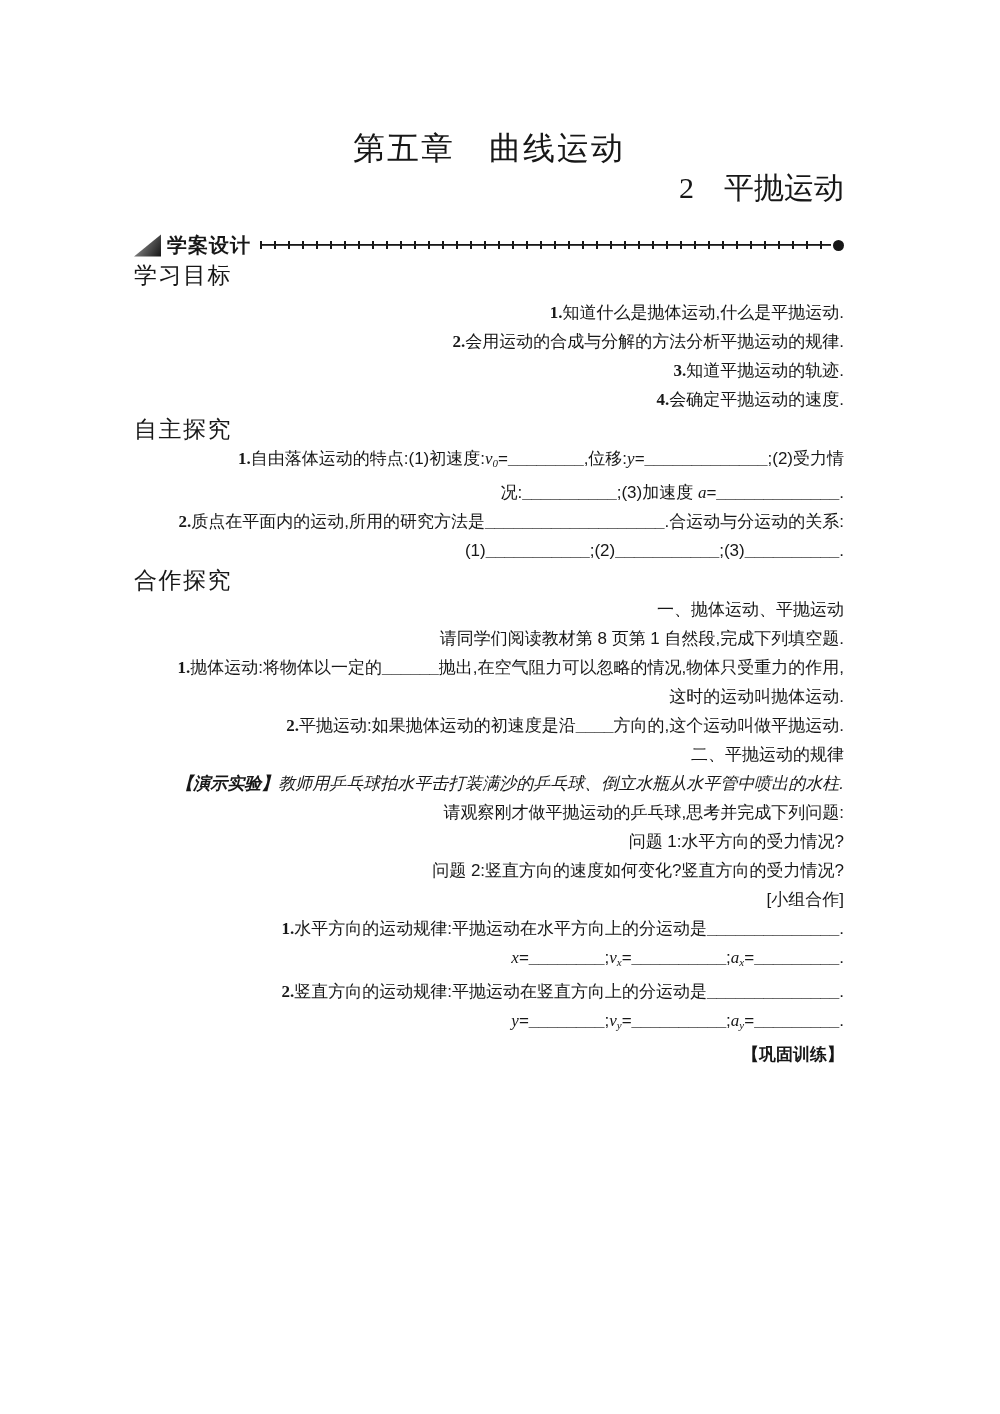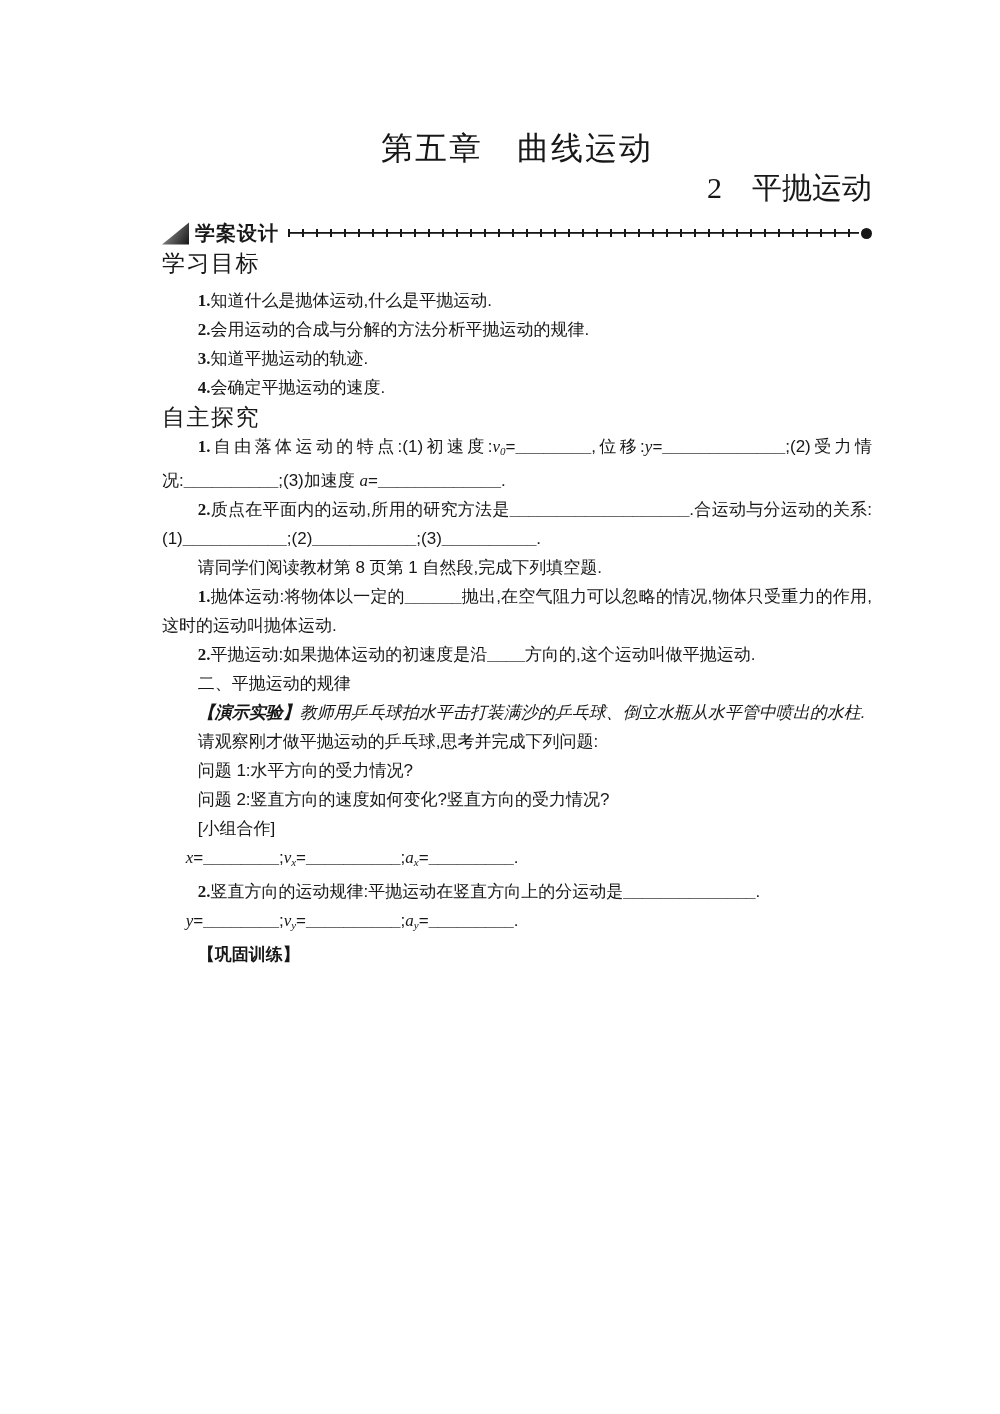--- a/index.html
+++ b/index.html
@@ -1,45 +1,45 @@
 <!DOCTYPE html>
 <html><head>
 <meta charset="utf-8">
 <style>
   html,body{margin:0;padding:0;}
   body{
     width:1000px;height:1414px;background:#ffffff;color:#171717;
     font-family:"Liberation Sans","DejaVu Sans",sans-serif;
     position:relative;overflow:hidden;
   }
-  .content{position:absolute;left:162px;top:0;width:710px;padding-top:128px;}
+  .content{position:absolute;left:134px;top:0;width:710px;padding-top:128px;}
   .content h1,.content h2,.content h3,.content p{margin:0;padding:0;font-weight:400;}
 
   .chapter{font-size:32px;font-weight:700;line-height:40px;text-align:center;letter-spacing:2px;}
   .lesson{font-size:30px;font-weight:700;line-height:40px;text-align:right;margin-top:14px;}
   .lesson .sb{font-family:"Liberation Serif","DejaVu Serif",serif;}
 
-  .banner{display:flex;align-items:center;height:30px;margin-top:10px;}
+  .banner{display:flex;align-items:center;height:30px;margin-top:22px;}
   .tri{flex:none;width:27px;height:23px;margin-right:6px;
        clip-path:polygon(0 100%,100% 100%,100% 4%);
        background:linear-gradient(120deg,#9e9e9e 8%,#555 55%,#1b1b1b 95%);}
   .banner-label{flex:none;font-size:20px;font-weight:700;letter-spacing:1px;}
   .banner-line{flex:1;height:12px;margin:0 2px 0 9px;
     background-image:
       repeating-linear-gradient(90deg,#171717 0 1.8px,transparent 1.8px 14px),
       linear-gradient(#171717,#171717);
     background-size:100% 8px,100% 1.8px;
     background-position:0 50%,0 50%;
     background-repeat:no-repeat,no-repeat;}
   .banner-dot{flex:none;width:11px;height:11px;border-radius:50%;background:#171717;}
 
   .sec-heading{font-size:23px;line-height:30px;text-align:left;letter-spacing:1.5px;}
   .mt4{margin-top:4px;}.mt8{margin-top:8px;}
 
-  .content p{font-size:17px;line-height:29px;}
+  .content p{font-size:17px;line-height:29px;text-align:right;}
   .objectives{margin-top:8px;}
   .ind{text-indent:2.1em;}
   .find{text-indent:1.4em;}
   .just{text-align:justify;text-justify:inter-character;}
   .sub{font-weight:700;}
   .demo{line-height:36px;font-style:italic;}
   .q1{margin-bottom:46px;}
   .q2{margin-bottom:44px;}
   .drill{margin-top:6px;line-height:28px;}
 
@@ -69,28 +69,31 @@
     <p class="ind"><span class="b">1.</span><span>知道什么是抛体运动,什么是平抛运动.</span></p>
     <p class="ind"><span class="b">2.</span><span>会用运动的合成与分解的方法分析平抛运动的规律.</span></p>
     <p class="ind"><span class="b">3.</span><span>知道平抛运动的轨迹.</span></p>
     <p class="ind"><span class="b">4.</span><span>会确定平抛运动的速度.</span></p>
   </div>
 
   <h3 class="sec-heading mt8">自主探究</h3>
   <p class="ind just mt4"><span class="b">1.</span><span>自由落体运动的特点:(1)初速度:</span><span class="i">v</span><span class="s">0</span><span>=</span><span class="u">________</span><span>,位移:</span><span class="i">y</span><span>=</span><span class="u">_____________</span><span>;(2)受力情况:</span><span class="u">__________</span><span>;(3)加速度 </span><span class="i">a</span><span>=</span><span class="u">_____________</span><span>.</span></p>
   <p class="ind just"><span class="b">2.</span><span>质点在平面内的运动,所用的研究方法是</span><span class="u">___________________</span><span>.合运动与分运动的关系:(1)</span><span class="u">___________</span><span>;(2)</span><span class="u">___________</span><span>;(3)</span><span class="u">__________</span><span>.</span></p>
 
+  <h3 class="sec-heading mt8">合作探究</h3>
+  <p class="ind sub mt4">一、抛体运动、平抛运动</p>
   <p class="ind">请同学们阅读教材第 8 页第 1 自然段,完成下列填空题.</p>
   <p class="ind just"><span class="b">1.</span><span>抛体运动:将物体以一定的</span><span class="u">______</span><span>抛出,在空气阻力可以忽略的情况,物体只受重力的作用,这时的运动叫抛体运动.</span></p>
   <p class="ind just"><span class="b">2.</span><span>平抛运动:如果抛体运动的初速度是沿</span><span class="u">____</span><span>方向的,这个运动叫做平抛运动.</span></p>
   <p class="ind sub">二、平抛运动的规律</p>
   <p class="ind just demo"><span class="b">【演示实验】</span><span>教师用乒乓球拍水平击打装满沙的乒乓球、倒立水瓶从水平管中喷出的水柱.</span></p>
   <p class="ind">请观察刚才做平抛运动的乒乓球,思考并完成下列问题:</p>
   <p class="ind q1">问题 1:水平方向的受力情况?</p>
   <p class="ind q2">问题 2:竖直方向的速度如何变化?竖直方向的受力情况?</p>
   <p class="ind">[小组合作]</p>
+  <p class="ind just"><span class="b">1.</span><span>水平方向的运动规律:平抛运动在水平方向上的分运动是</span><span class="u">______________</span><span>.</span></p>
   <p class="find"><span class="i">x</span><span>=</span><span class="u">________</span><span>;</span><span class="i">v</span><span class="s">x</span><span>=</span><span class="u">__________</span><span>;</span><span class="i">a</span><span class="s">x</span><span>=</span><span class="u">_________</span><span>.</span></p>
   <p class="ind just"><span class="b">2.</span><span>竖直方向的运动规律:平抛运动在竖直方向上的分运动是</span><span class="u">______________</span><span>.</span></p>
   <p class="find"><span class="i">y</span><span>=</span><span class="u">________</span><span>;</span><span class="i">v</span><span class="s">y</span><span>=</span><span class="u">__________</span><span>;</span><span class="i">a</span><span class="s">y</span><span>=</span><span class="u">_________</span><span>.</span></p>
 
   <p class="ind mt8"><span class="b">【巩固训练】</span></p>
 
 </div>
 
 </body></html>

